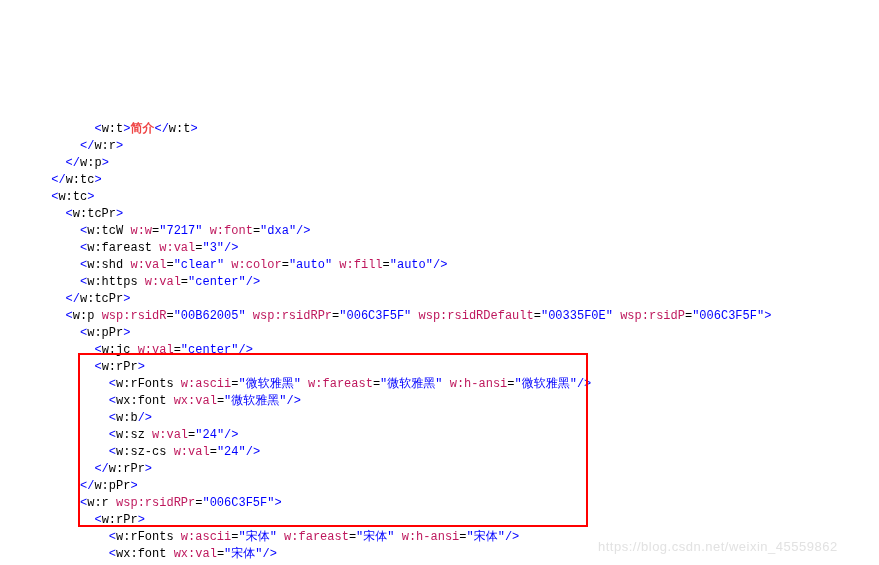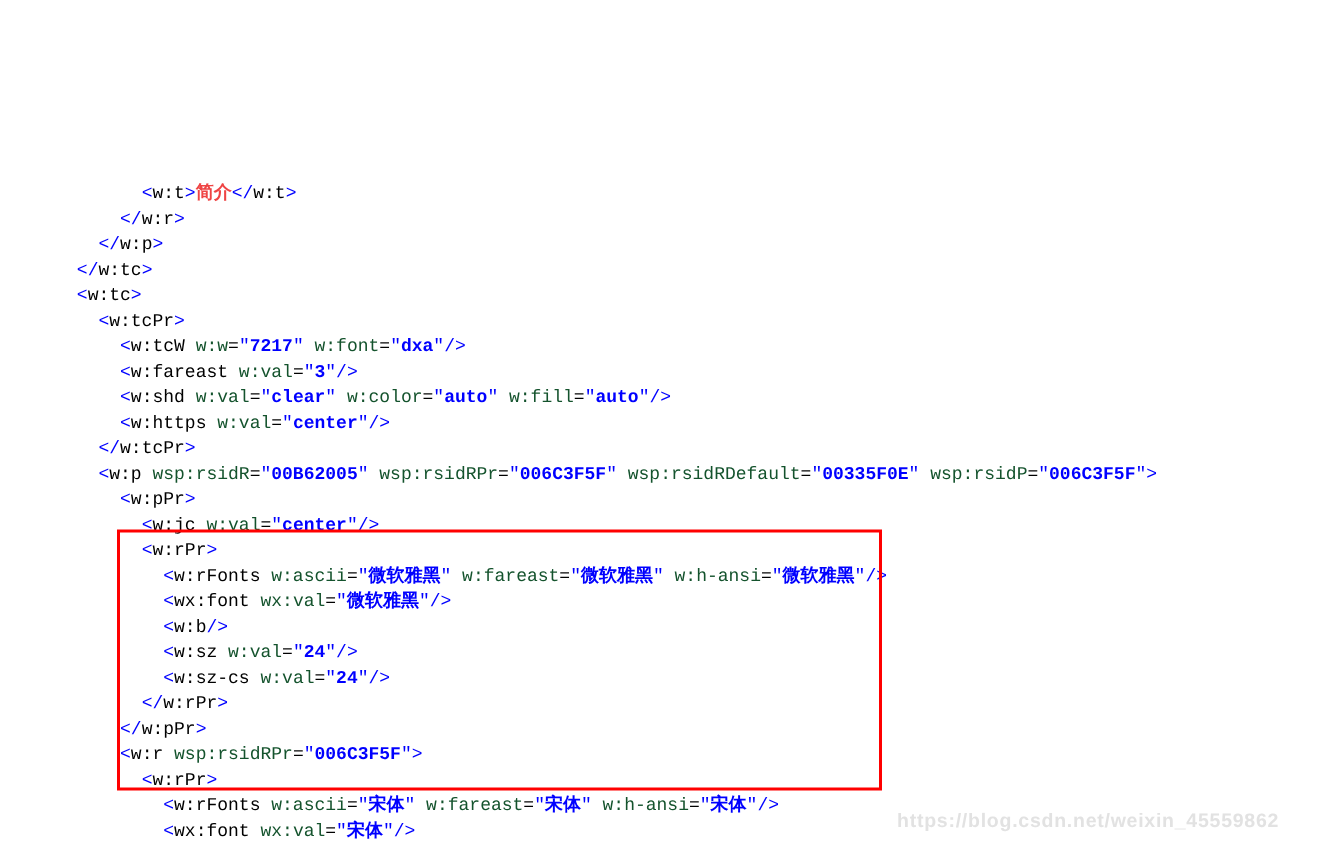--- a/index.html
+++ b/index.html
@@ -8,36 +8,35 @@
     font-family: Consolas, "Courier New", monospace;
     font-size: 12px;
     line-height: 17px;
     background: #fff;
     color: #000;
     white-space: pre;
     position: relative;
   }
   .tag { color: #0000ff; }
   .name { color: #000000; }
-  .attr { color: #14532d; }
-  .val { color: #0000ff; font-weight: bold; }
+  .attr { color: #be185d; }
+  .val { color: #0000ff; font-weight: normal; }
   .q { color: #0000ff; }
   .txt { color: #ef4444; font-weight: bold; }
   .redbox {
     position: absolute;
     border: 2px solid #ff0000;
     pointer-events: none;
   }
   .watermark {
     position: absolute;
     color: #e2e2e2;
     font-family: Arial, sans-serif;
     font-size: 13px;
     letter-spacing: 0.5px;
-    font-weight: bold;
   }
 </style>
 </head>
 <body>
 
 
 
 <div class="redbox" style="left:78px;top:353px;width:506px;height:170px;"></div>
 <div class="watermark" style="left:598px;top:538px;">https://blog.csdn.net/weixin_45559862</div>
 

